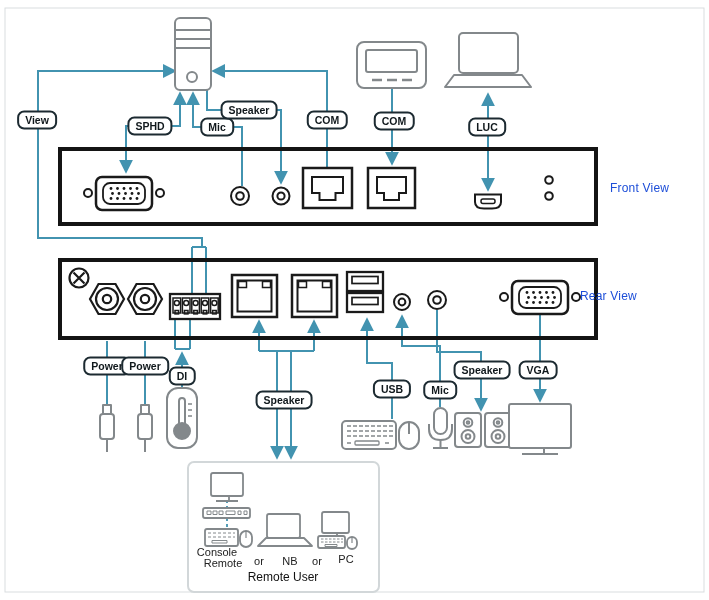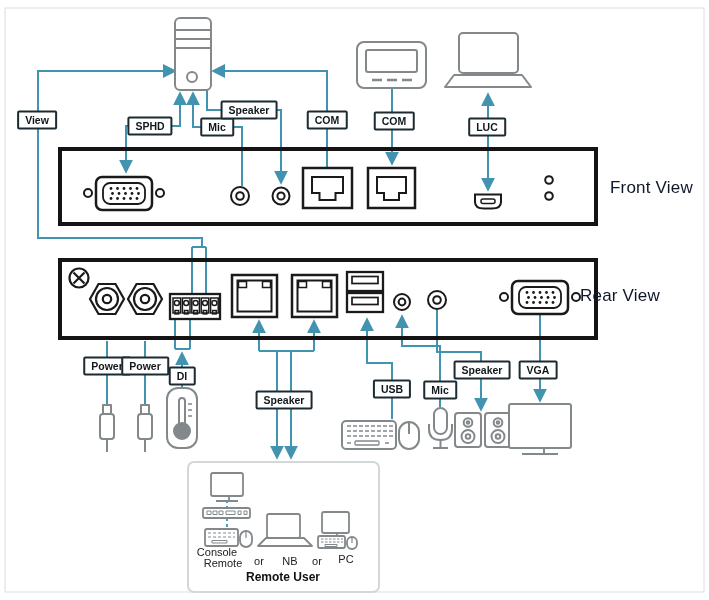--- a/index.html
+++ b/index.html
@@ -1,27 +1,27 @@
 <!DOCTYPE html>
 <html><head>
 <meta charset="utf-8">
 <style>
   html,body{margin:0;padding:0;background:#fff;}
   #stage{position:relative;width:709px;height:600px;background:#ffffff;overflow:hidden;
          font-family:"Liberation Sans", sans-serif;}
   #diagram-svg{position:absolute;left:0;top:0;}
   .pill{position:absolute;transform:translate(-50%,-50%);background:#fff;
-        border:2px solid #1c2a31;border-radius:2px;padding:0 6px;height:15px;
+        border:2px solid #1c2a31;border-radius:7px;padding:0 6px;height:15px;
         line-height:15px;font-size:10.5px;font-weight:bold;color:#10181c;
         white-space:nowrap;z-index:5;}
-  .viewlabel{position:absolute;transform:translateY(-50%);font-size:17px;color:#0f172a;
+  .viewlabel{position:absolute;transform:translateY(-50%);font-size:12px;color:#1d4ed8;
         letter-spacing:.2px;z-index:5;white-space:nowrap;}
   .rtext{position:absolute;transform:translate(-50%,-50%);font-size:11px;color:#222;
         z-index:5;white-space:nowrap;text-align:center;line-height:11.5px;}
-  .rtitle{font-weight:bold;font-size:12px;color:#111;}
+  .rtitle{font-weight:normal;font-size:12px;color:#111;}
 </style>
 </head>
 <body>
 
 <div id="stage">
 
 <svg id="diagram-svg" width="709" height="600" viewBox="0 0 709 600">
   <defs>
     <marker id="arw" viewBox="0 0 10 10" refX="8" refY="5" markerWidth="7" markerHeight="7" orient="auto-start-reverse">
       <path d="M0,0 L10,5 L0,10 Z" fill="#4293b0"></path>

